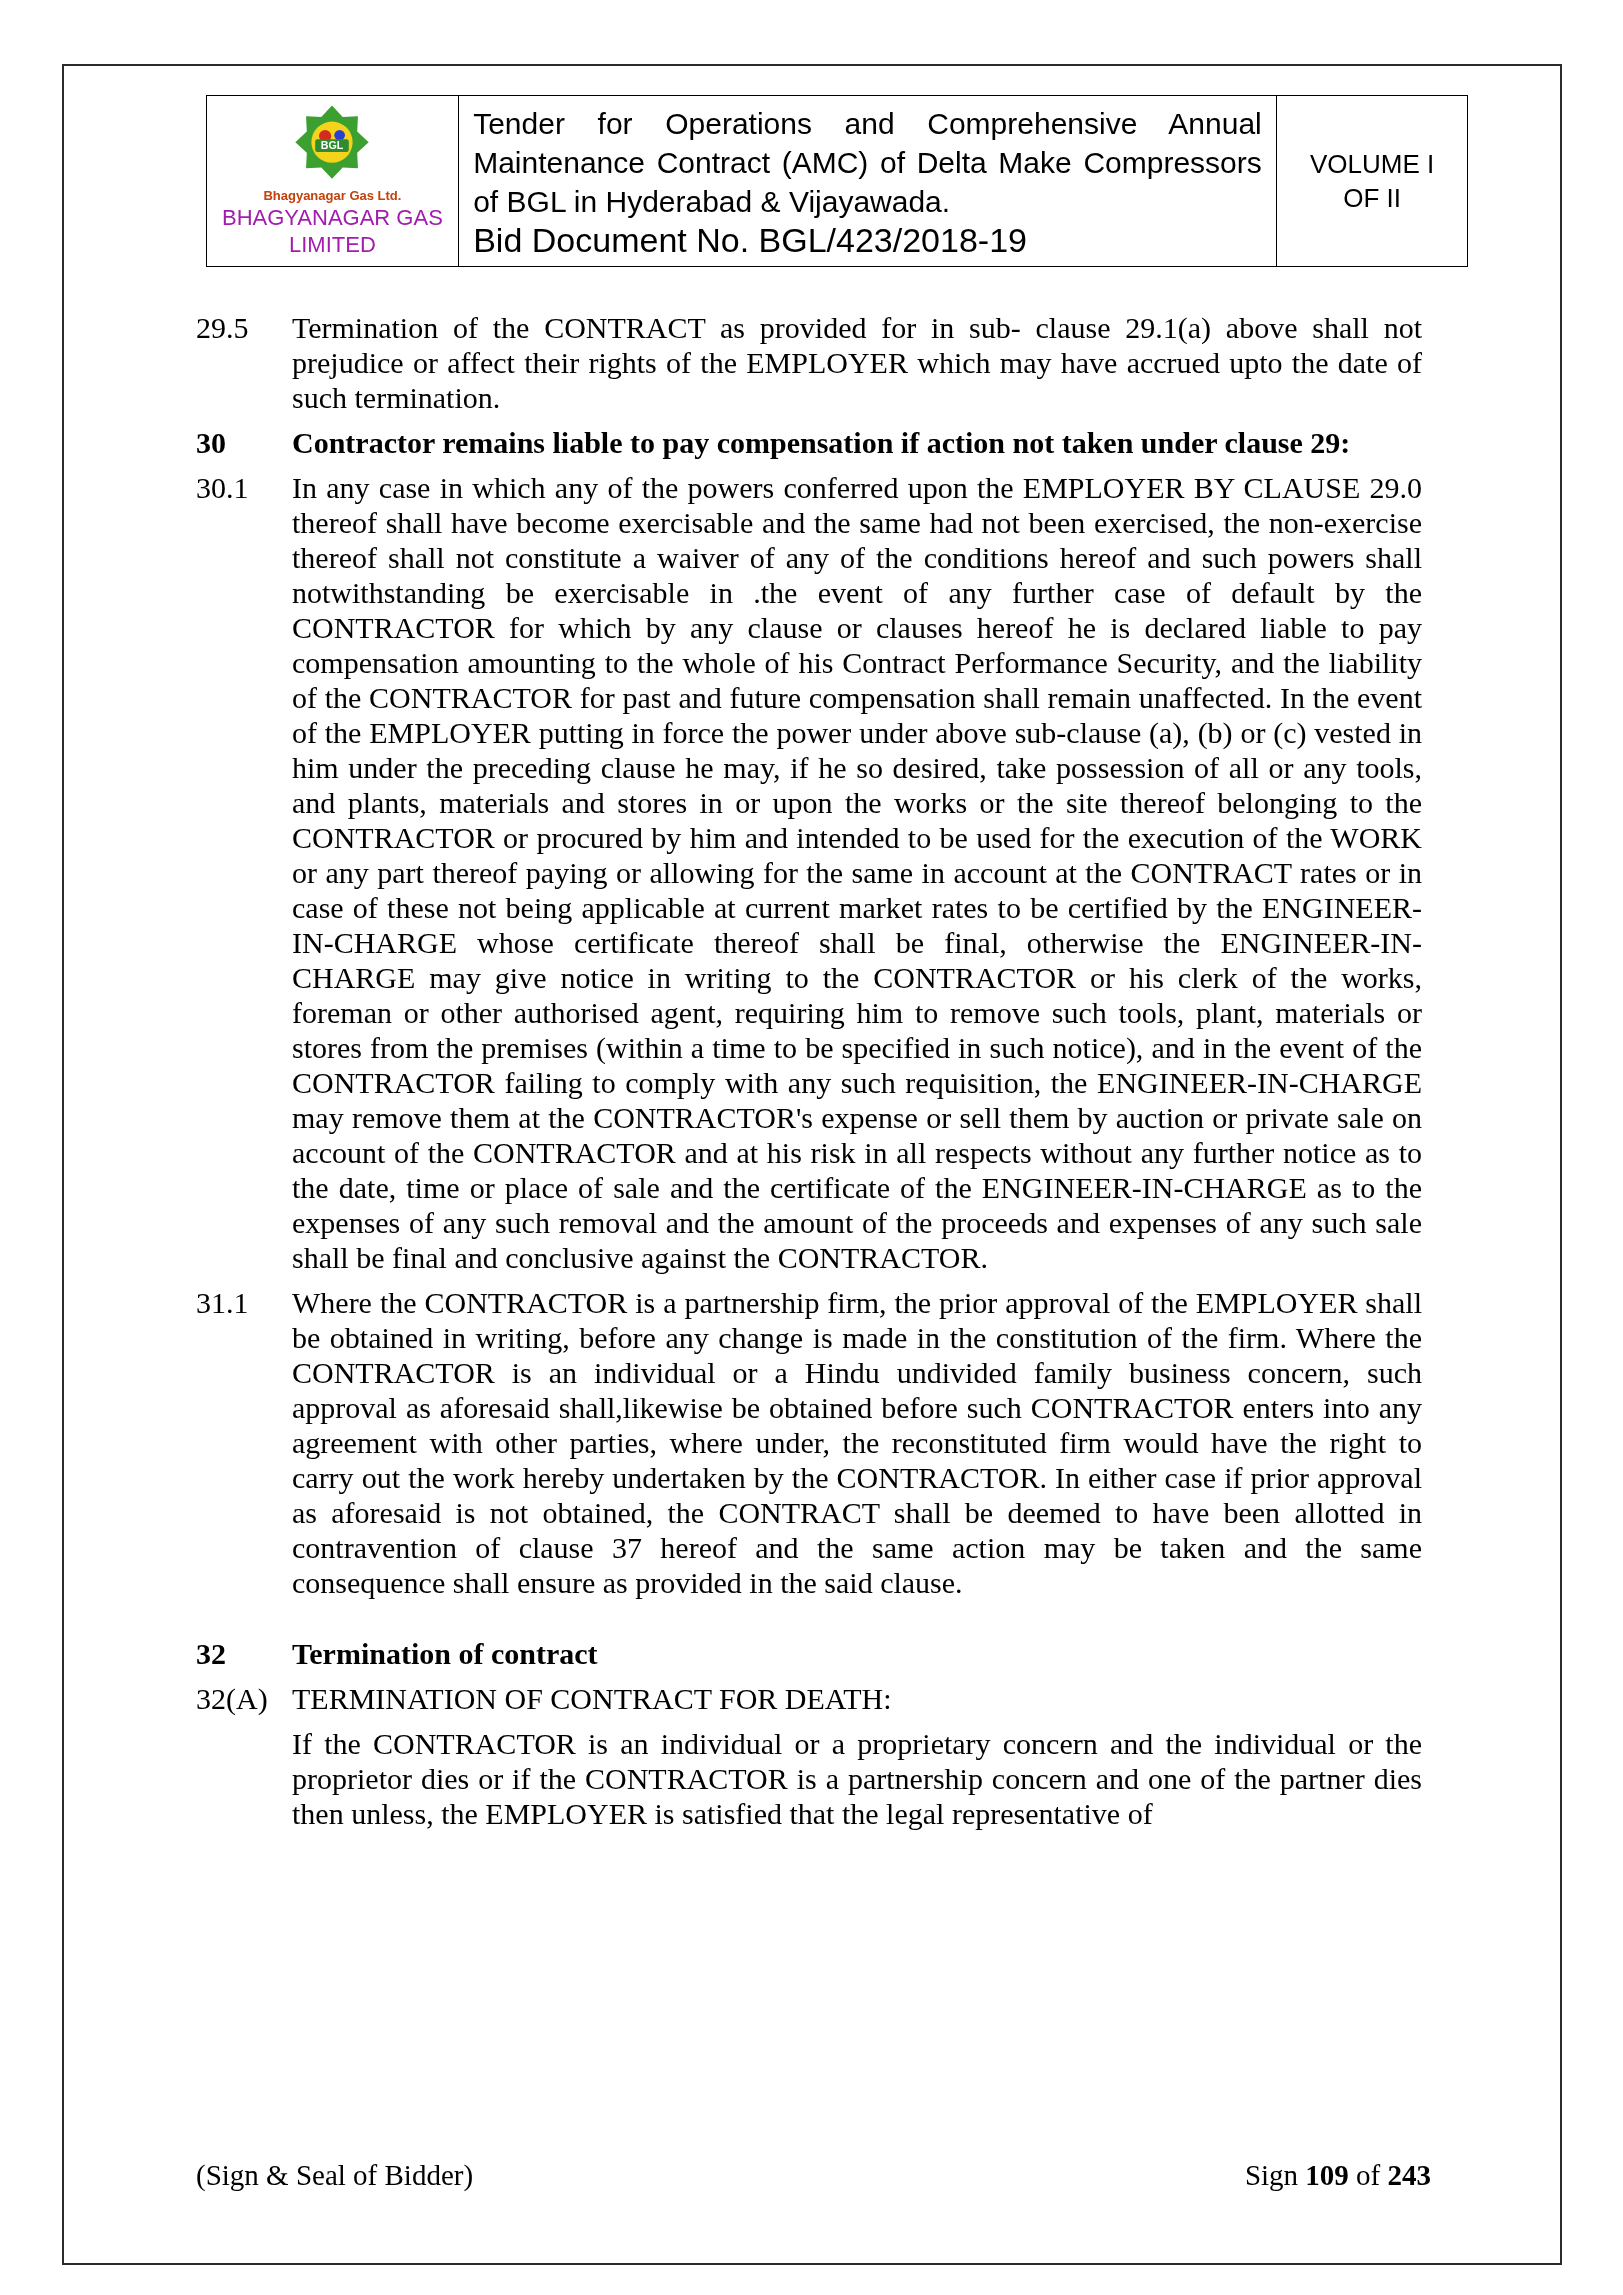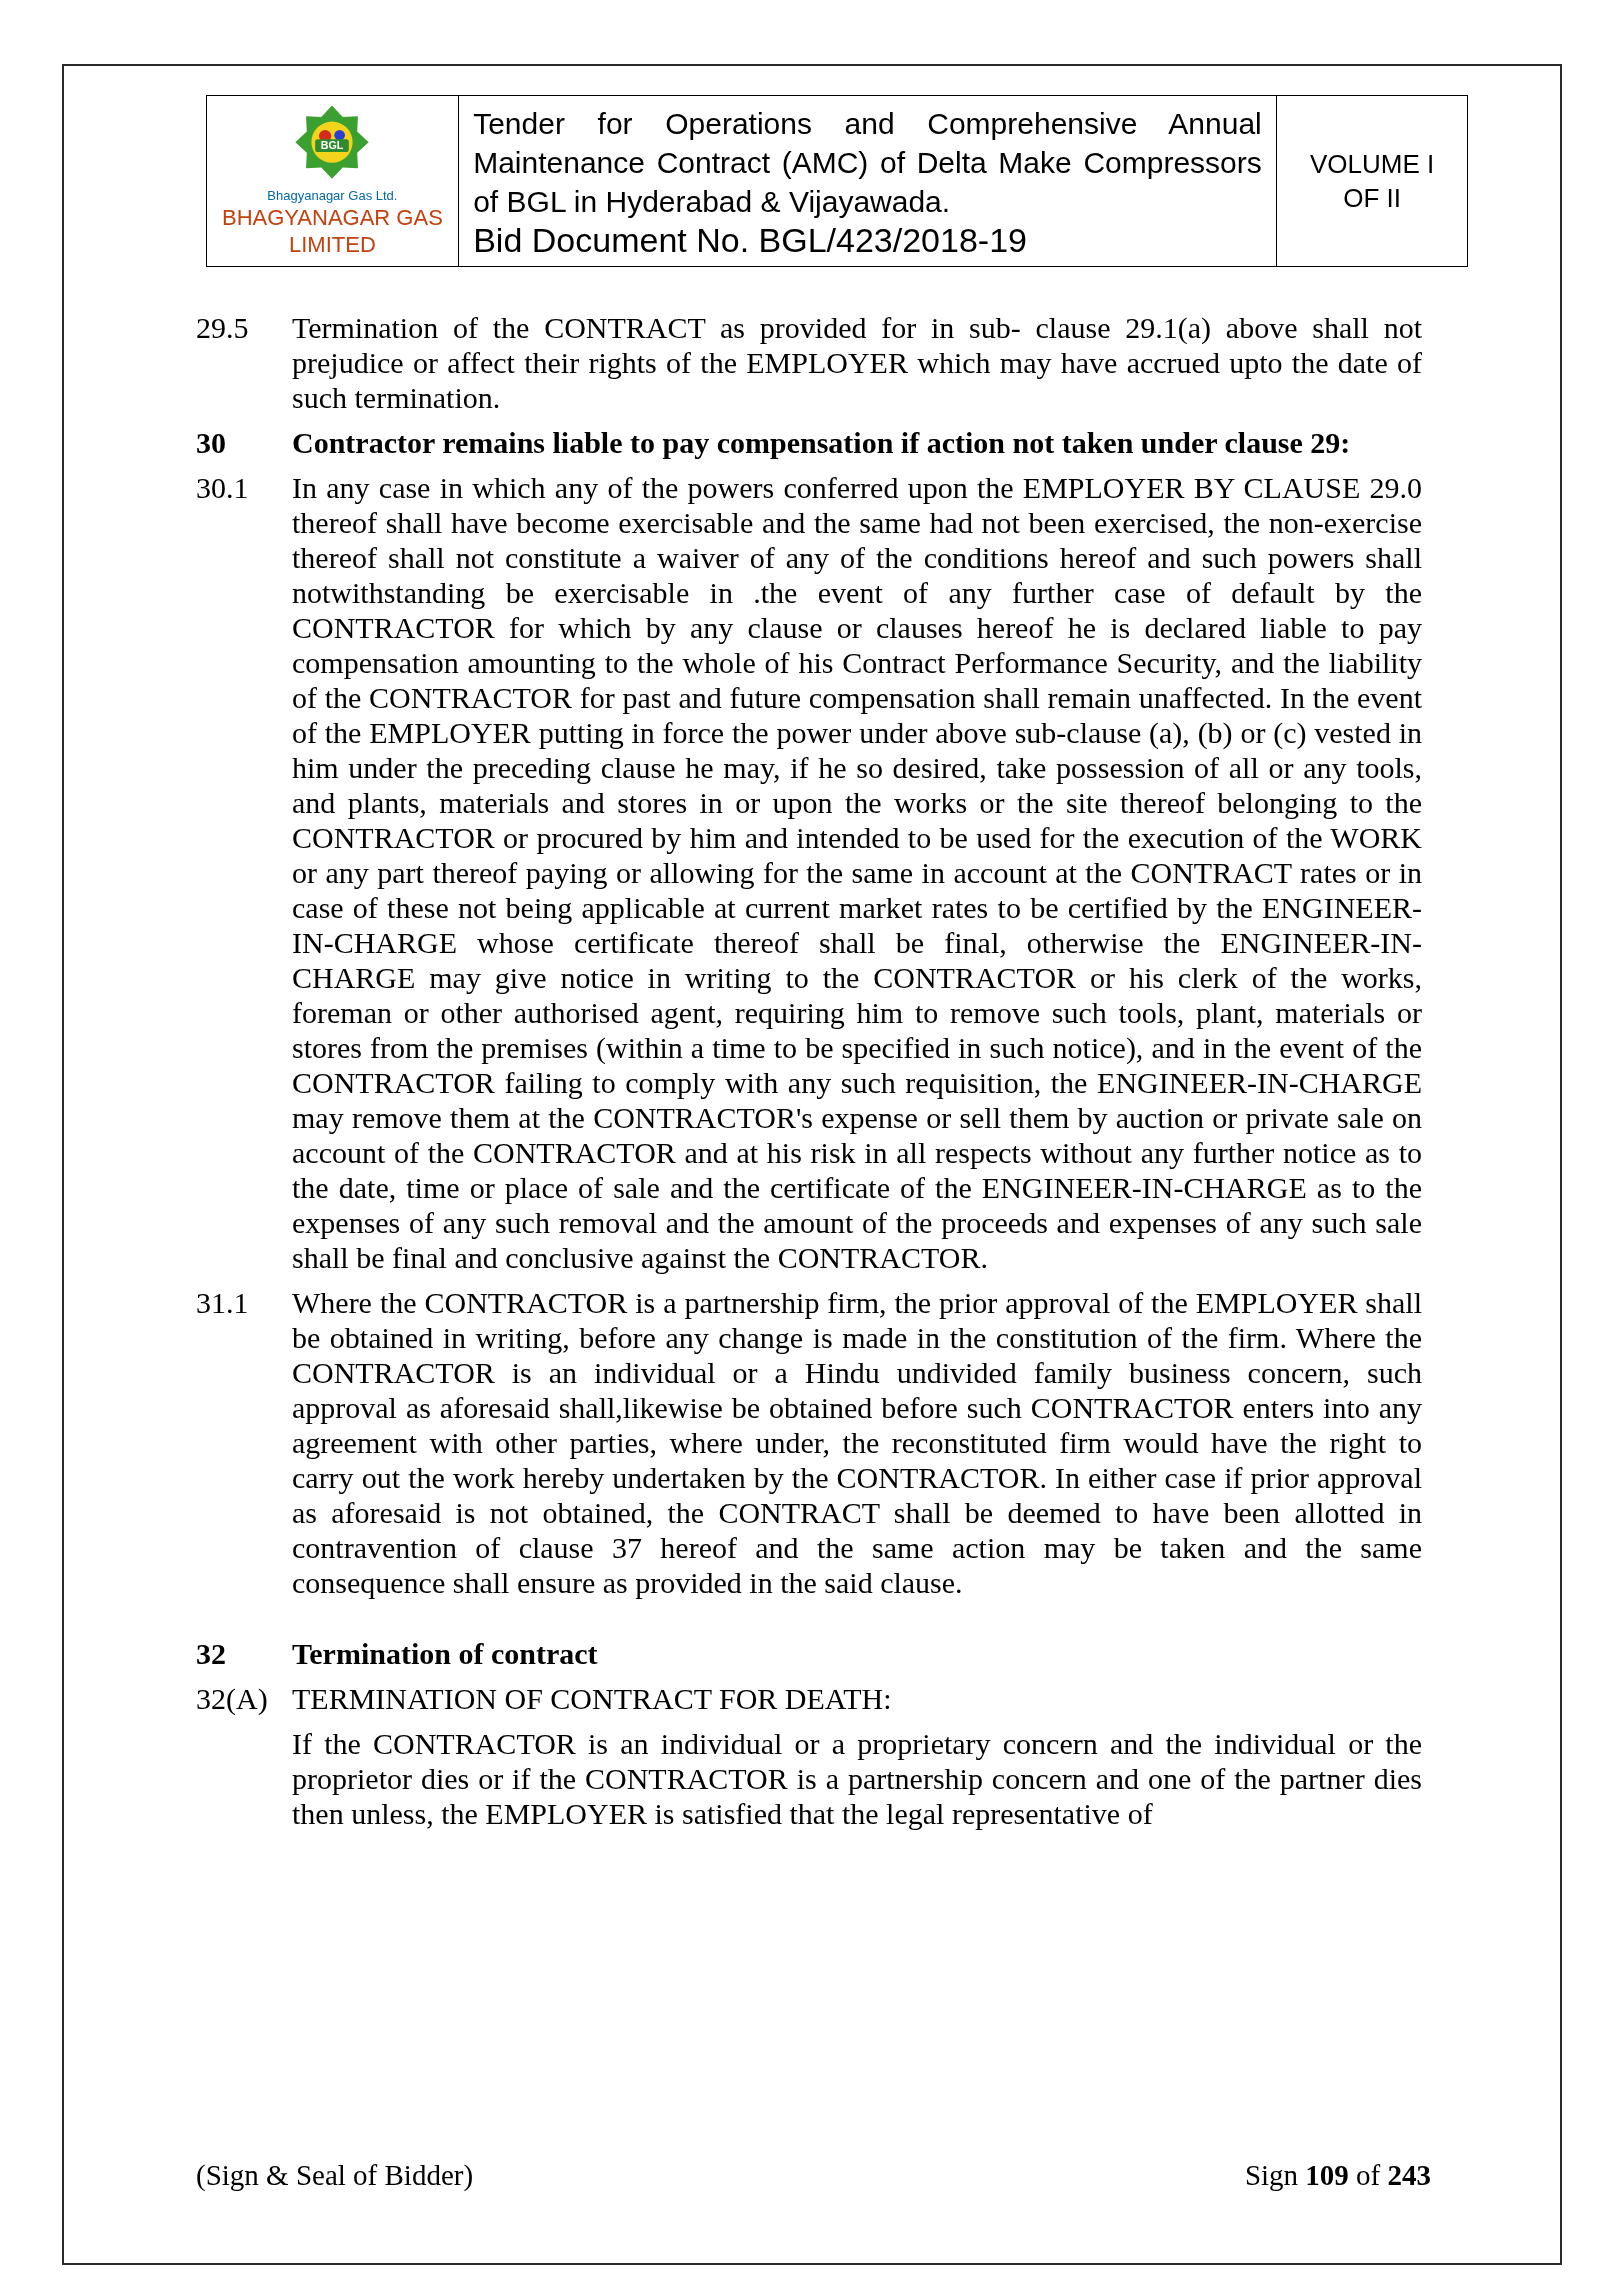--- a/index.html
+++ b/index.html
@@ -29,24 +29,24 @@
   .hcell { border-right:1.3px solid #000; }
   .hcell:last-child { border-right:none; }
   .logo-cell {
     width:252px;
     display:flex; flex-direction:column; align-items:center; justify-content:center;
     padding:5.2px 3.9px;
     font-family:"Liberation Sans", sans-serif;
   }
   .logo-svg { width:98px; height:84px; display:block; }
   .logo-caption {
-    font-size:13px; line-height:15.7px; color:#0369a1; text-align:center;
+    font-size:13px; line-height:15.7px; color:#c2410c; text-align:center;font-weight:bold;
   }
   .org-name {
-    font-size:22px; line-height:27.5px; text-align:center; color:#c2410c;
+    font-size:22px; line-height:27.5px; text-align:center; color:#a21caf;
   }
   .title-cell {
     width:819px;
     padding:7.9px 14.4px 6.5px 14.4px;
     font-family:"Liberation Sans", sans-serif;
   }
   .tender-title {
     font-size:30px; line-height:39px;
     text-align:justify;
   }

